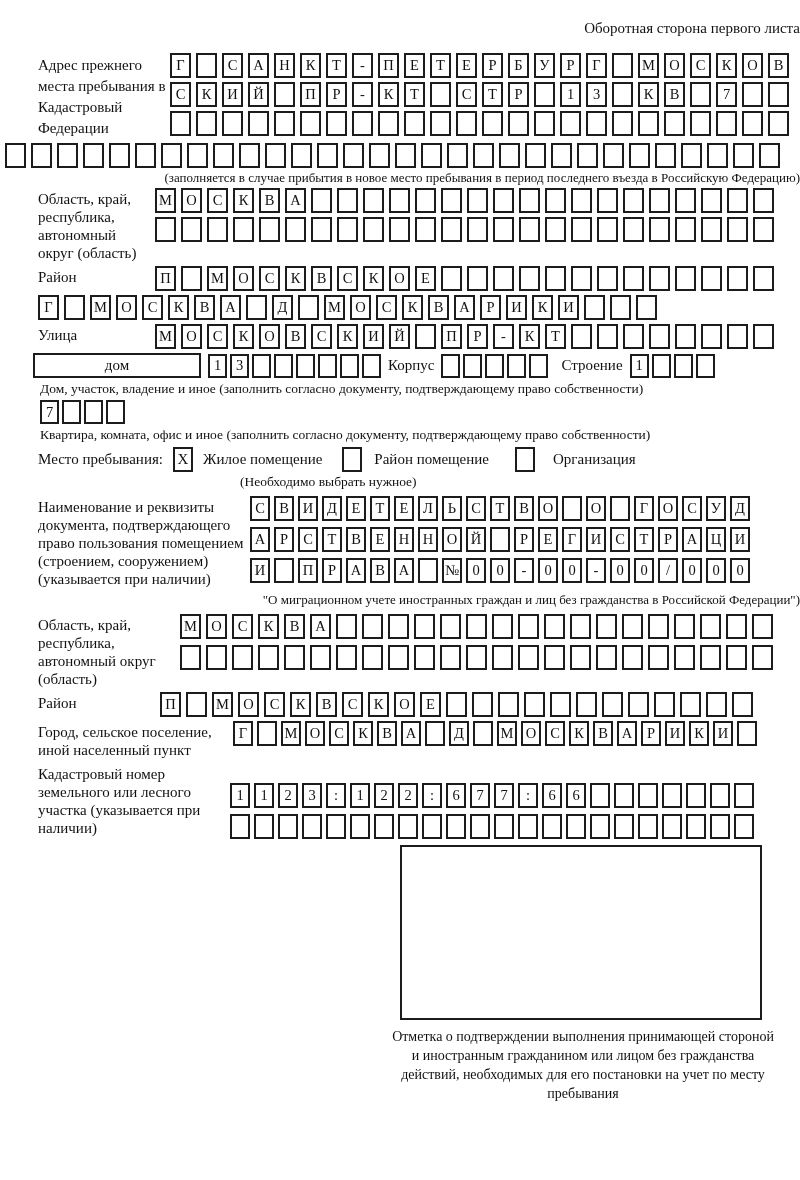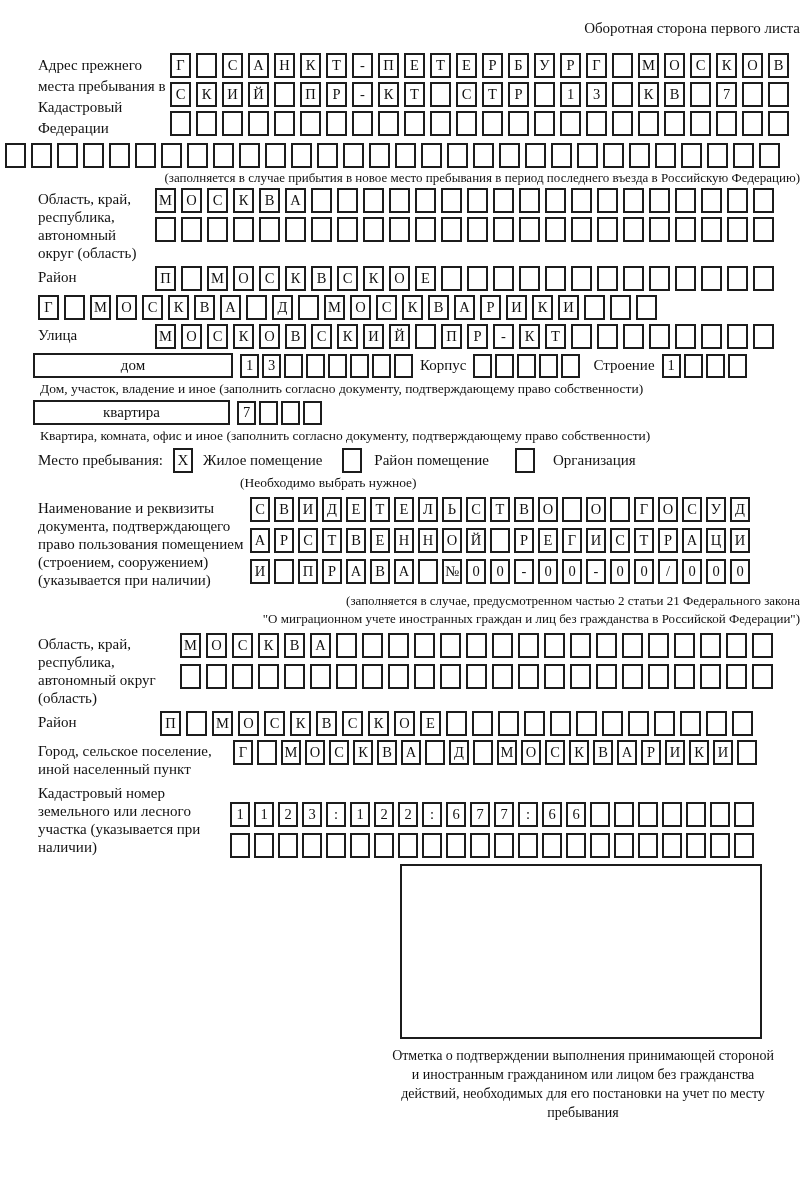--- a/index.html
+++ b/index.html
@@ -315,21 +315,21 @@
         <div class="cell"></div>
         <div class="cell"></div>
         <div class="cell"></div>
         <div class="cell"></div>
         <div class="cell"></div>
         <div class="cell"></div>
       </div>
   </div>
 
   <div class="houserow">
-    <div class="inline-box" style="width:200px">дом</div>
+    <div class="inline-box" style="width:168px">дом</div>
     <div class="cr19" style="margin-left:7px">
         <div class="cell">1</div>
         <div class="cell">3</div>
         <div class="cell"></div>
         <div class="cell"></div>
         <div class="cell"></div>
         <div class="cell"></div>
         <div class="cell"></div>
         <div class="cell"></div>
       </div>
@@ -345,21 +345,20 @@
     <div class="cr19">
         <div class="cell">1</div>
         <div class="cell"></div>
         <div class="cell"></div>
         <div class="cell"></div>
       </div>
   </div>
   <div class="note-left">Дом, участок, владение и иное (заполнить согласно документу, подтверждающему право собственности)</div>
 
   <div class="houserow">
-    <div class="inline-box" style="width:197px">квартира</div>
     <div class="cr19" style="margin-left:7px">
         <div class="cell">7</div>
         <div class="cell"></div>
         <div class="cell"></div>
         <div class="cell"></div>
       </div>
   </div>
   <div class="note-left">Квартира, комната, офис и иное (заполнить согласно документу, подтверждающему право собственности)</div>
 
   <div class="chkrow">
@@ -441,21 +440,20 @@
           <div class="cell">0</div>
           <div class="cell">0</div>
           <div class="cell">/</div>
           <div class="cell">0</div>
           <div class="cell">0</div>
           <div class="cell">0</div>
         </div>
     </div>
   </div>
 
-  <div class="note">(заполняется в случае, предусмотренном частью 2 статьи 21 Федерального закона</div>
   <div class="note" style="margin-bottom:6px">"О миграционном учете иностранных граждан и лиц без гражданства в Российской Федерации")</div>
 
   <div class="field">
     <div class="flabel w142">Область, край, республика, автономный округ (область)</div>
     <div class="stack" style="gap:6px">
       <div class="cr">
           <div class="cell">М</div>
           <div class="cell">О</div>
           <div class="cell">С</div>
           <div class="cell">К</div>

